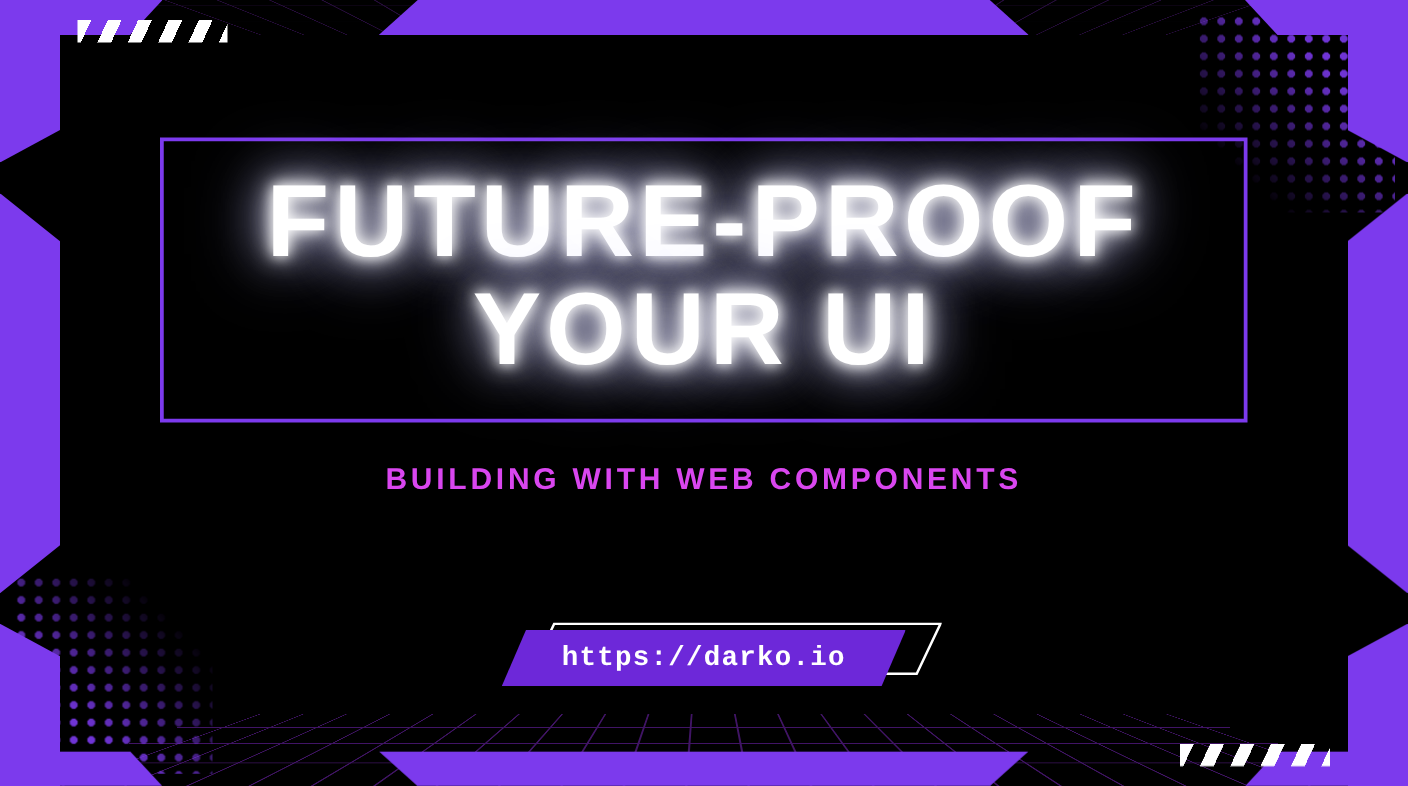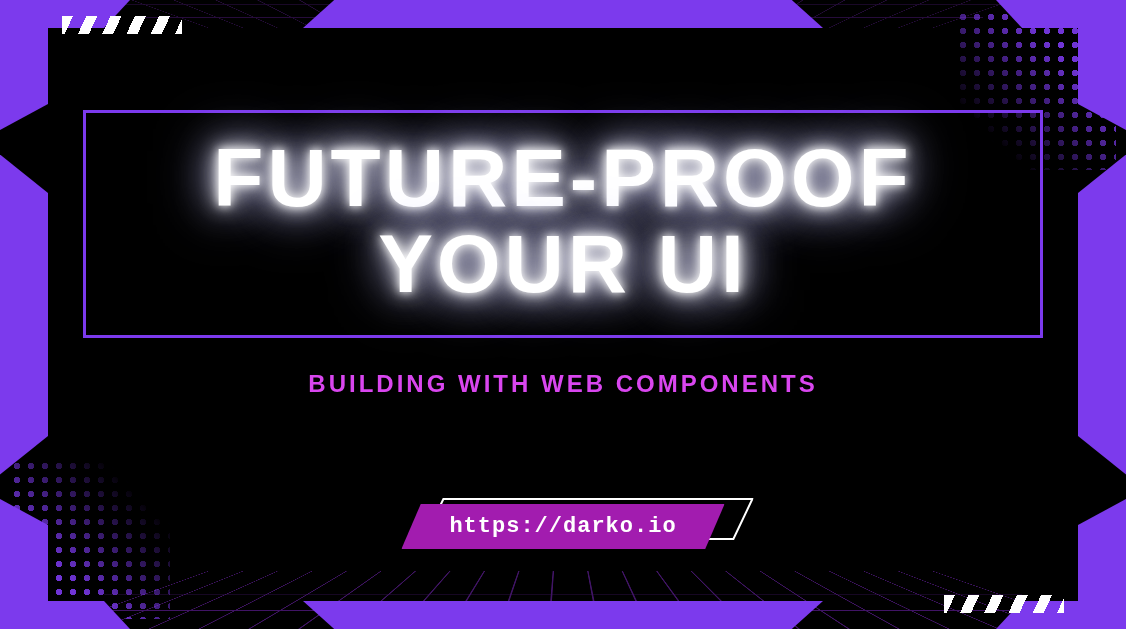--- a/index.html
+++ b/index.html
@@ -150,21 +150,21 @@
 }
 .stripes-tl { top: 16px; left: 62px; }
 .stripes-br { bottom: 16px; right: 62px; }
 
 
 .title-box {
   position: absolute;
   top: 110px;
   left: 50%;
   transform: translateX(-50%);
-  width: 960px;
+  width: 870px;
   border: 3px solid #7c3aed;
   padding: 22px 30px 28px;
   text-align: center;
 }
 
 .title-text {
   font-size: 82px;
   font-weight: 900;
   color: #fff;
   letter-spacing: 4px;
@@ -195,21 +195,21 @@
 
 .url-badge-wrap {
   position: absolute;
   bottom: 80px;
   left: 50%;
   transform: translateX(-50%);
 }
 
 .url-badge {
   position: relative;
-  background: #a21caf;
+  background: #6d28d9;
   padding: 10px 48px;
   clip-path: polygon(6% 0, 100% 0, 94% 100%, 0 100%);
   color: #fff;
   font-size: 22px;
   font-weight: 700;
   letter-spacing: 1px;
   font-family: 'Courier New', monospace;
 }
 
 .url-outline-shape {

